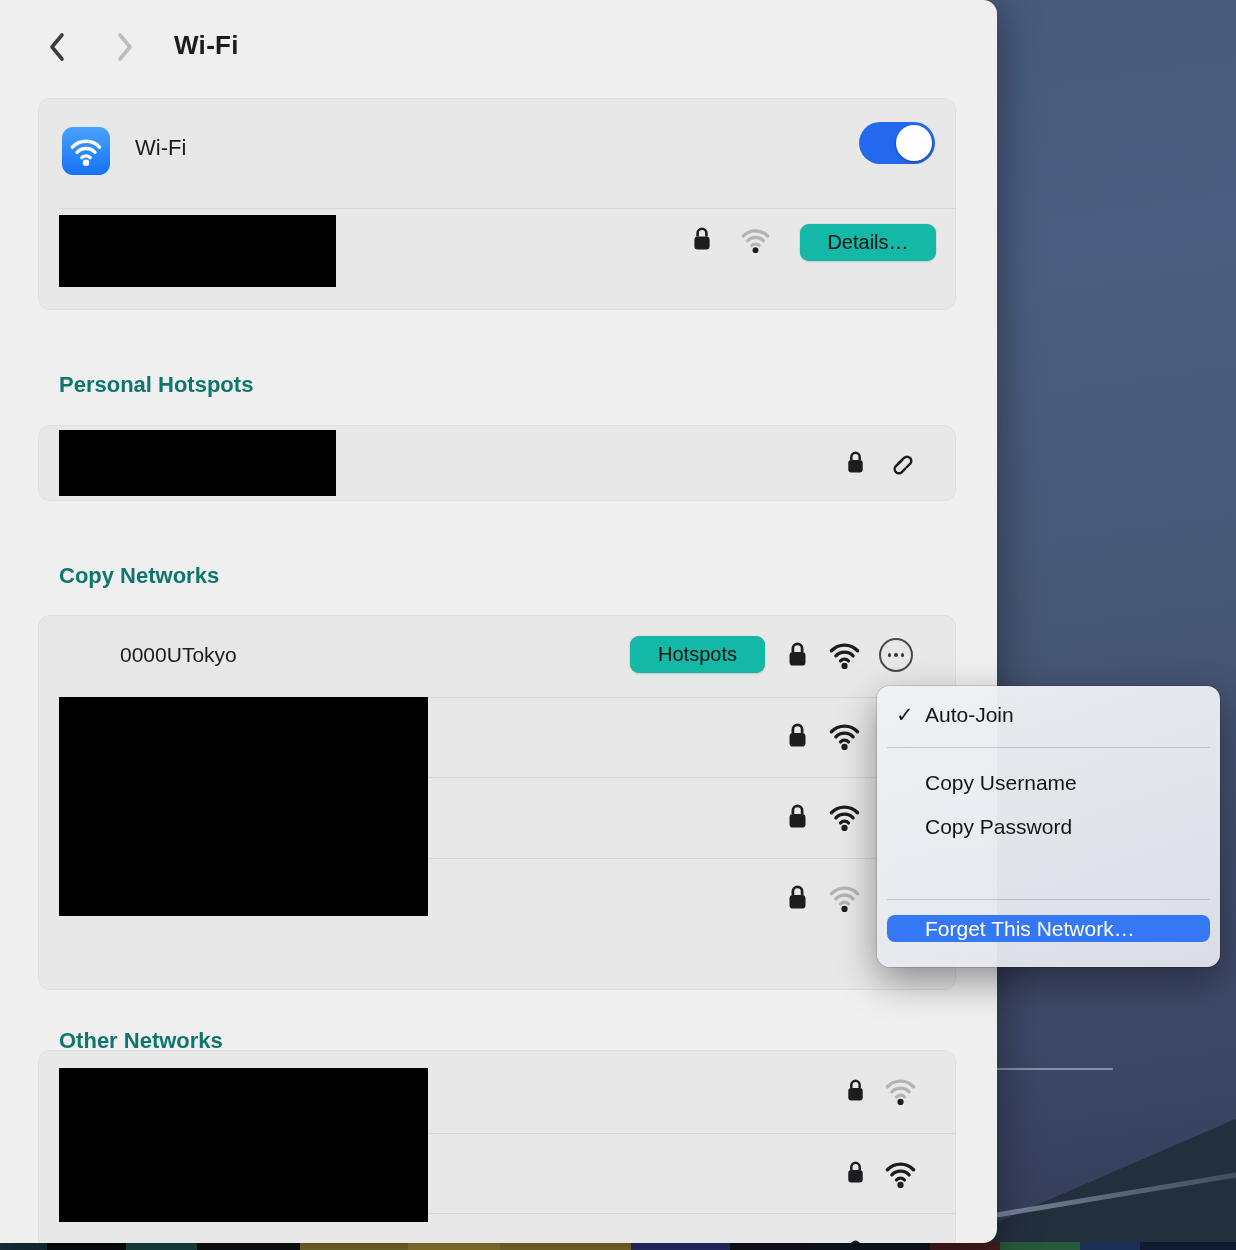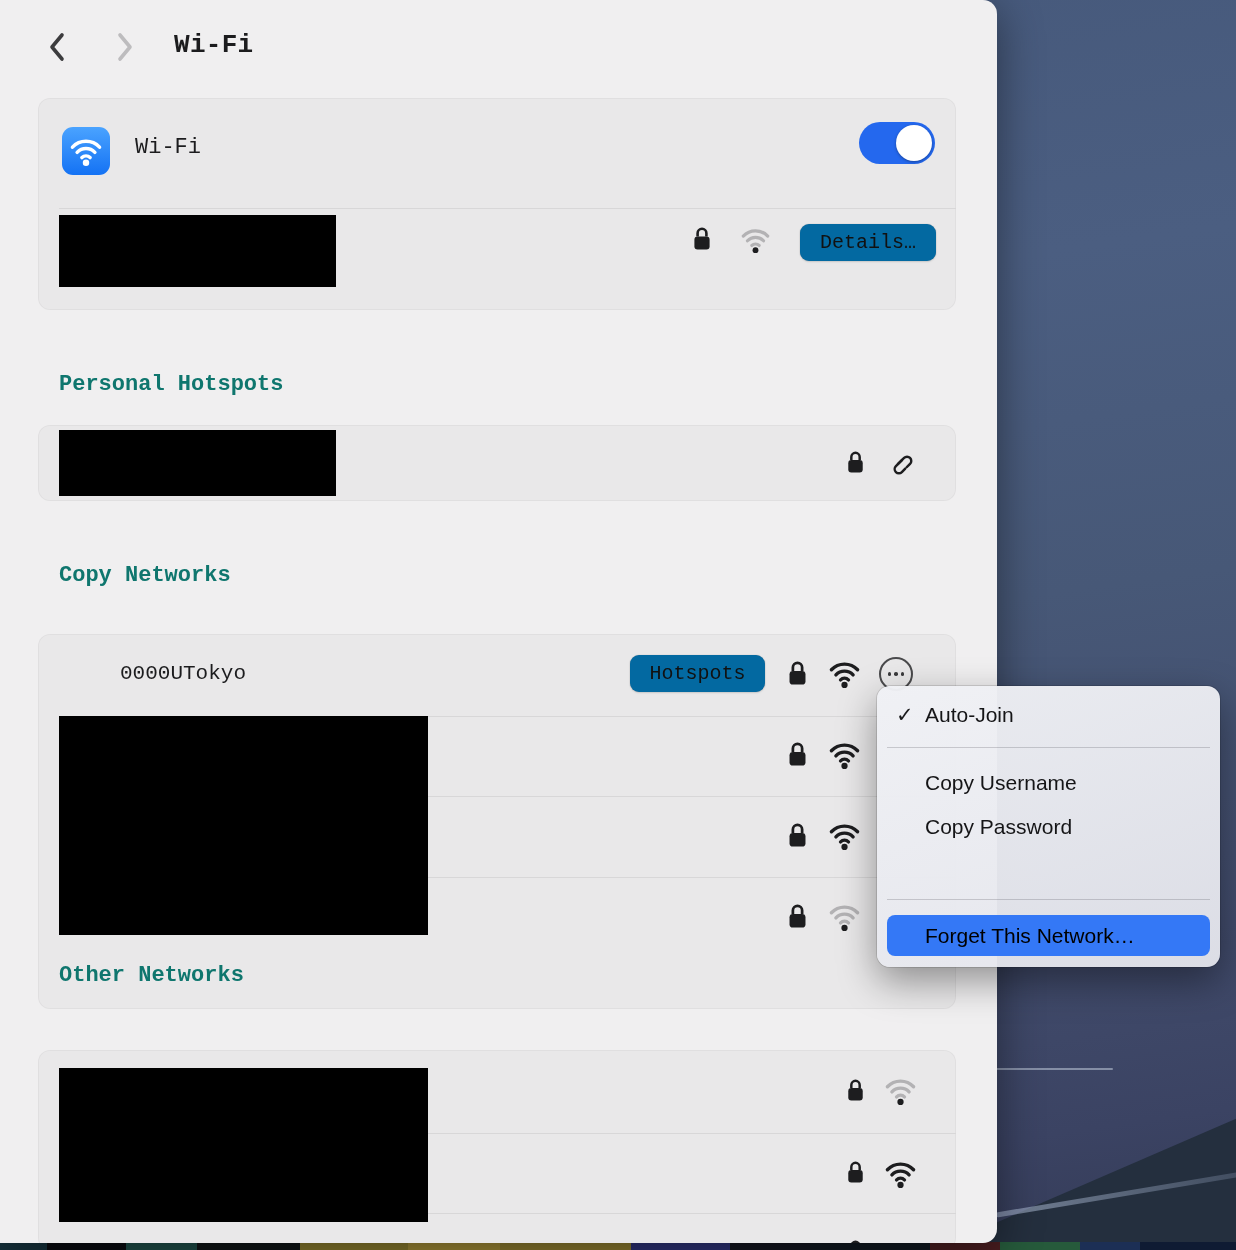--- a/index.html
+++ b/index.html
@@ -24,55 +24,55 @@
       #1f4f4a 126px, #1f4f4a 197px, #111517 197px, #111517 300px,
       #897a2d 300px, #897a2d 408px, #a18b36 408px, #a18b36 500px,
       #8f7c30 500px, #8f7c30 631px, #2e3277 631px, #2e3277 730px,
       #14161f 730px, #14161f 810px, #101820 810px, #101820 930px,
       #4a1d20 930px, #4a1d20 1000px, #265a3b 1000px, #265a3b 1080px,
       #1c2f55 1080px, #1c2f55 1140px, #0f1b33 1140px, #0f1b33 1236px); }
 
   
   .window { position:absolute; left:0; top:0; width:997px; height:1243px; z-index:3;
     background:#f0eff0; border-radius:0 14px 14px 0; overflow:hidden;
-    box-shadow:0 10px 45px rgba(0,0,0,.45);font-family:Liberation Mono, monospace; }
+    box-shadow:0 10px 45px rgba(0,0,0,.45); }
 
   .nav-btn { position:absolute; top:28px; width:34px; height:38px; display:flex;
     align-items:center; justify-content:center; background:none; border:none; cursor:pointer; }
   .nav-back { left:40px; color:#3c3c3e; }
   .nav-fwd  { left:108px; color:#bdbcbe; }
   .page-title { position:absolute; left:174px; top:30px; font-size:26px; font-weight:700; color:#1c1c1e; letter-spacing:.3px; }
 
   .card { position:absolute; left:38px; width:918px; background:#e9e8e9;
     border-radius:12px; box-shadow:inset 0 0 0 1px rgba(0,0,0,.035); }
   .card-1 { top:98px;  height:212px; }
   .card-2 { top:425px; height:76px;  }
-  .card-3 { top:634px; height:375px; }
+  .card-3 { top:615px; height:375px; }
   .card-4 { top:1050px; height:200px; }
 
   .divider { position:absolute; left:21px; right:0; height:1px; background:#d8d7d8; }
 
   .section-title { position:absolute; left:59px; font-size:22px; font-weight:700; color:#0f766e; }
-  .st-hotspots { top:372px; } .st-known { top:563px; } .st-other { top:963px; }
+  .st-hotspots { top:372px; } .st-known { top:563px; } .st-other { top:1028px; }
 
   .redacted { position:absolute; background:#000; }
 
   
   .app-icon { position:absolute; left:24px; top:29px; width:48px; height:48px; border-radius:11px;
     background:linear-gradient(180deg,#4aa3ff 0%,#1472f4 100%);
     display:flex; align-items:center; justify-content:center; color:#fff; }
   .wifi-label { position:absolute; left:97px; top:37px; font-size:22px; color:#1c1c1e; }
 
   
   .toggle { position:absolute; right:21px; top:24px; width:76px; height:42px; border-radius:21px;
     background:#2468ee; cursor:pointer; }
   .toggle .knob { position:absolute; right:3px; top:3px; width:36px; height:36px; border-radius:50%;
     background:#fff; box-shadow:0 1px 3px rgba(0,0,0,.35); }
 
-  .pill-btn { position:absolute; background:#0369a1; border:none; border-radius:9px;
+  .pill-btn { position:absolute; background:#14b8a6; border:none; border-radius:9px;
     font-size:20px; color:#111; font-family:inherit; cursor:pointer;
     box-shadow:0 0 1px rgba(0,0,0,.3), 0 1px 2px rgba(0,0,0,.12); }
 
   .icon { position:absolute; color:#1d1d1f; }
 
   .row-name { position:absolute; font-size:21px; color:#1c1c1e; }
 
   .more-btn { position:absolute; left:841px; top:23px; width:34px; height:34px; border-radius:50%;
     border:2px solid #4a4a4c; background:none; cursor:pointer;
     display:flex; align-items:center; justify-content:center; gap:3px; }
@@ -80,21 +80,21 @@
 
   
   .menu { position:absolute; left:877px; top:686px; width:343px; height:281px; z-index:5;
     background:linear-gradient(160deg,rgba(240,241,245,.97) 0%,rgba(228,229,236,.95) 100%);
     border-radius:13px;
     box-shadow:0 0 0 1px rgba(0,0,0,.12), 0 14px 38px rgba(0,0,0,.4); }
   .menu-item { position:absolute; left:10px; right:10px; height:40px; display:flex; align-items:center;
     padding-left:38px; font-size:21px; color:#151517; cursor:pointer; border-radius:8px; }
   .menu-item .check { position:absolute; left:9px; font-size:21px; color:#1a1a1c; }
   .mi-0 { top:9px; }  .mi-1 { top:77px; } .mi-2 { top:121px; } .mi-3 { top:165px; }
-  .mi-4 { top:229px; height:41px; background:#3478f6; color:#000000; }
+  .mi-4 { top:229px; height:27px; background:#3478f6; color:#ffffff; }
   .menu-sep { position:absolute; left:10px; right:10px; height:1px; background:rgba(60,60,67,.22); }
   .sep-1 { top:61px; } .sep-2 { top:213px; }
 
   svg { display:block; }
 </style>
 </head>
 <body>
 
 <svg width="0" height="0" style="position:absolute">
   <defs>

